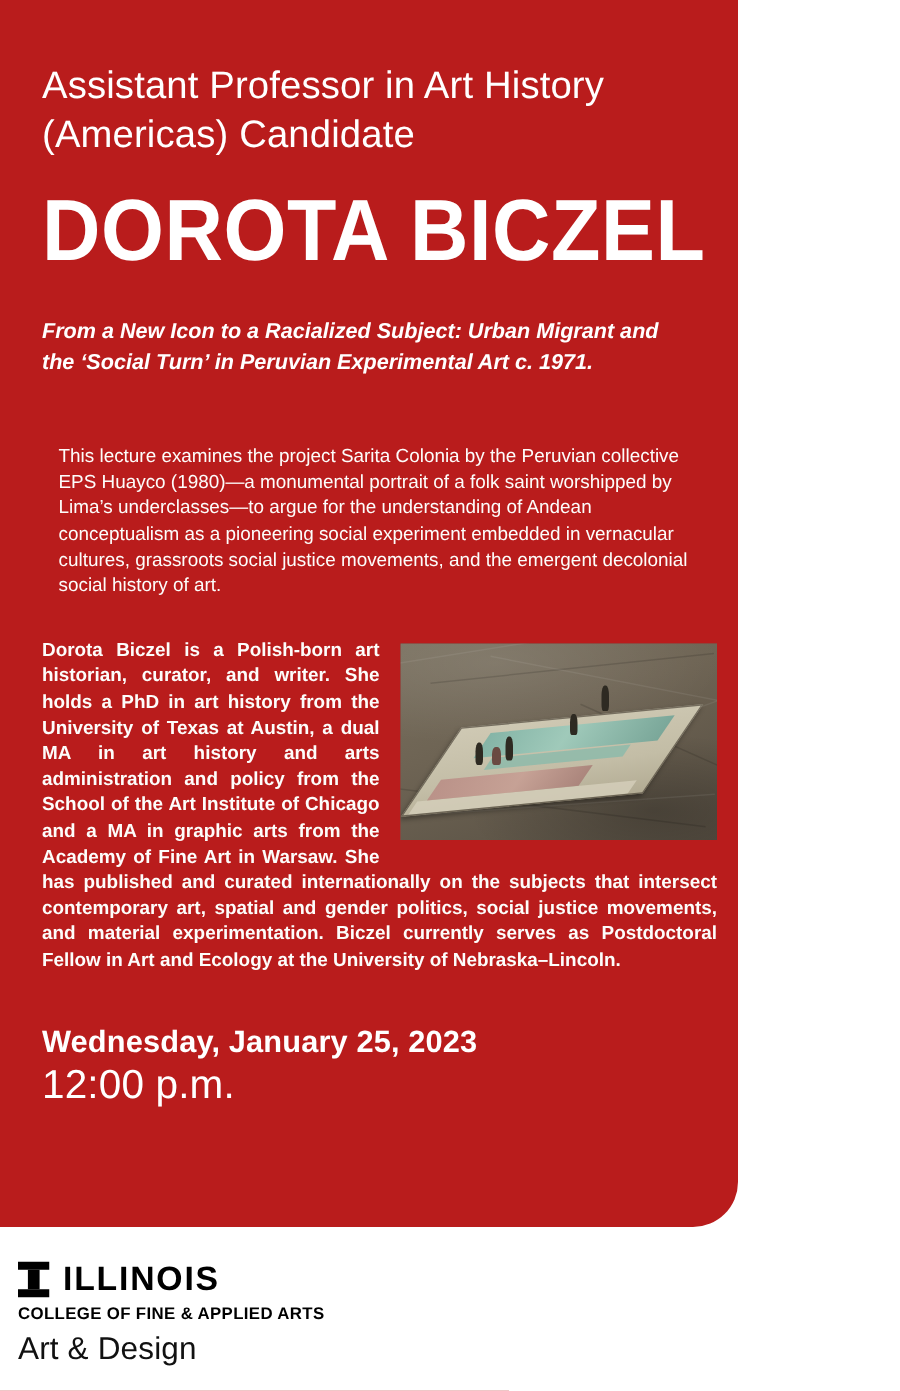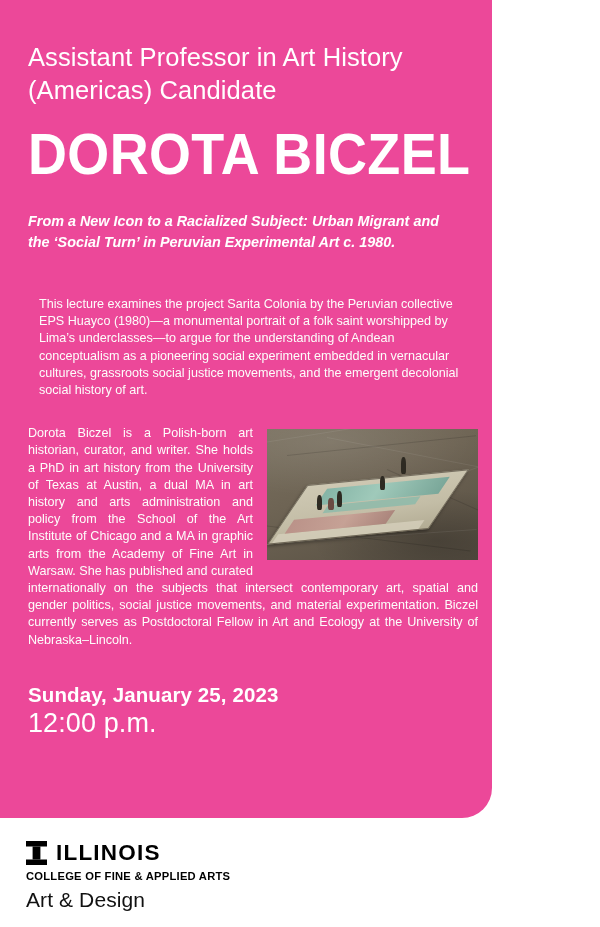--- a/index.html
+++ b/index.html
@@ -16,21 +16,21 @@
     -webkit-font-smoothing: antialiased;
   }
 
   
   #green-panel {
     position: absolute;
     left: 0;
     top: 0;
     width: 492px;
     height: 818px;
-    background: #ec4899;
+    background: #b91c1c;
     border-bottom-right-radius: 30px;
     box-sizing: border-box;
     padding: 0 14px 0 28px;
   }
 
   
   #position-heading {
     margin: 0;
     padding-top: 41px;
     font-size: 25.5px;
@@ -89,21 +89,21 @@
     height: 131px;
     margin: 4px 0 7px 14px;
     position: relative;
     overflow: hidden;
     background: #6d6255;
   }
   #bio-text {
     margin: 0;
     font-size: 12.6px;
     line-height: 17.2px;
-    font-weight: 400;
+    font-weight: 700;
     color: #fdfdfb;
     text-align: justify;
   }
 
   
   .photo-ground {
     position: absolute;
     inset: 0;
     background:
       radial-gradient(ellipse 120% 70% at 30% 10%, rgba(255,255,255,0.10), rgba(0,0,0,0) 60%),
@@ -184,21 +184,21 @@
     margin: 0;
     font-size: 27px;
     line-height: 28px;
     font-weight: 400;
     letter-spacing: 0.1px;
   }
 
   
   #footer-logo {
     position: absolute;
-    left: 26px;
+    left: 12px;
     top: 840px;
     color: #1a1a1a;
   }
   #logo-row {
     display: flex;
     align-items: center;
     gap: 9px;
     height: 26px;
   }
   #illinois-mark {
@@ -232,21 +232,21 @@
 </style>
 </head>
 <body>
 
 <div id="green-panel">
 
   <h1 id="position-heading">Assistant Professor in Art History (Americas) Candidate</h1>
 
   <div id="candidate-name">DOROTA BICZEL</div>
 
-  <p id="talk-title">From a New Icon to a Racialized Subject: Urban Migrant and the ‘Social Turn’ in Peruvian Experimental Art c. 1980.</p>
+  <p id="talk-title">From a New Icon to a Racialized Subject: Urban Migrant and the ‘Social Turn’ in Peruvian Experimental Art c. 1971.</p>
 
   <p id="abstract-text">This lecture examines the project Sarita Colonia by the Peruvian collective EPS Huayco (1980)—a monumental portrait of a folk saint worshipped by Lima’s underclasses—to argue for the understanding of Andean conceptualism as a pioneering social experiment embedded in vernacular cultures, grassroots social justice movements, and the emergent decolonial social history of art.</p>
 
   <div id="bio-block">
 
     <div id="photo-figure">
       <div class="photo-ground"></div>
 
       <div class="scratch" style="left:-10px; top:14px; width:150px; transform:rotate(-9deg);"></div>
       <div class="scratch dark" style="left:20px; top:26px; width:190px; transform:rotate(-6deg);"></div>
@@ -268,21 +268,21 @@
       <div class="figure-person" style="left:113px; top:47px; width:5px; height:14px;"></div>
       <div class="figure-person" style="left:70px;  top:62px; width:5px; height:16px;"></div>
       <div class="figure-person" style="left:50px;  top:66px; width:5px; height:15px;"></div>
       <div class="figure-person" style="left:61px;  top:69px; width:6px; height:12px; background:#6a4a42;"></div>
     </div>
 
     <p id="bio-text">Dorota Biczel is a Polish-born art historian, curator, and writer. She holds a PhD in art history from the University of Texas at Austin, a dual MA in art history and arts administration and policy from the School of the Art Institute of Chicago and a MA in graphic arts from the Academy of Fine Art in Warsaw. She has published and curated internationally on the subjects that intersect contemporary art, spatial and gender politics, social justice movements, and material experimentation. Biczel currently serves as Postdoctoral Fellow in Art and Ecology at the University of Nebraska–Lincoln.</p>
   </div>
 
   <div id="event-details">
-    <p id="event-date">Sunday, January 25, 2023</p>
+    <p id="event-date">Wednesday, January 25, 2023</p>
     <p id="event-time">12:00 p.m.</p>
   </div>
 
 </div>
 
 <div id="footer-logo">
   <div id="logo-row">
     <svg id="illinois-mark" viewBox="0 0 21 24" aria-hidden="true">
       <rect x="0" y="0" width="21" height="5.5" fill="#000000"></rect>
       <rect x="6.6" y="5.5" width="7.8" height="13" fill="#000000"></rect>

